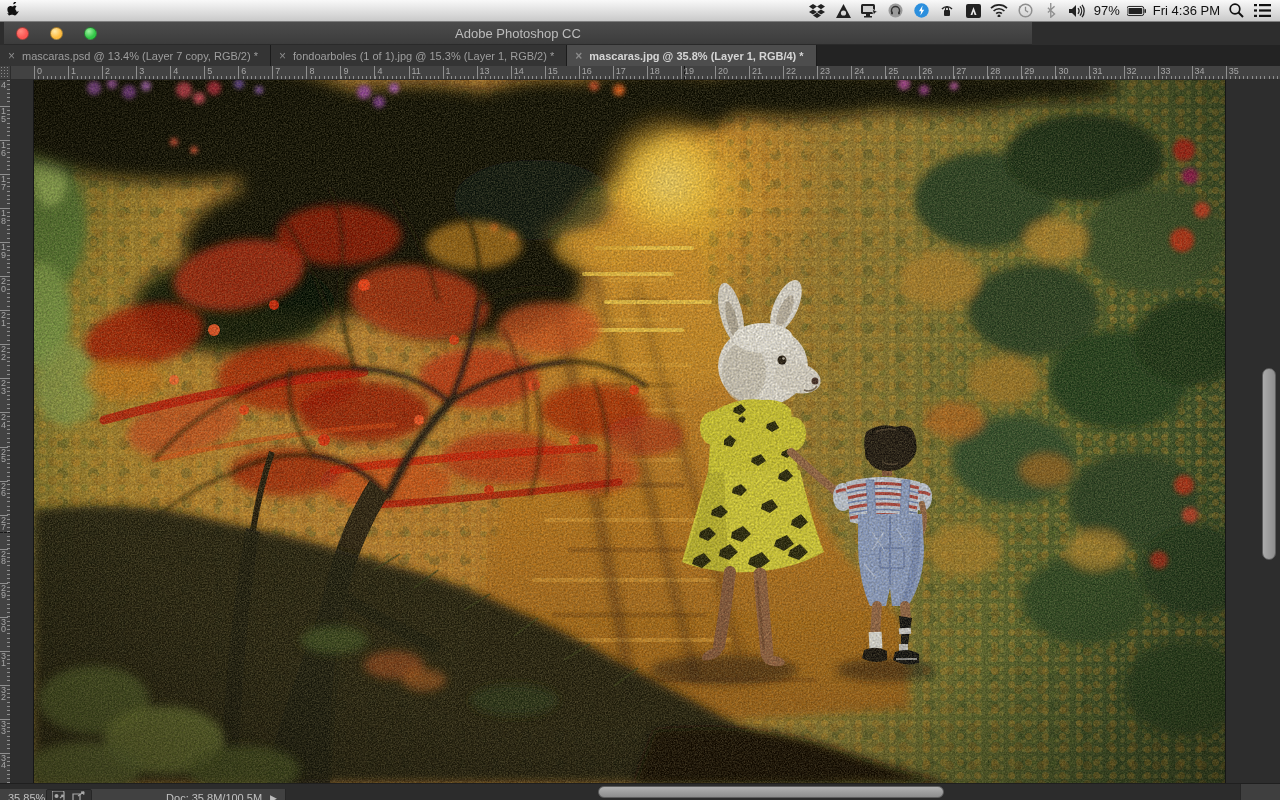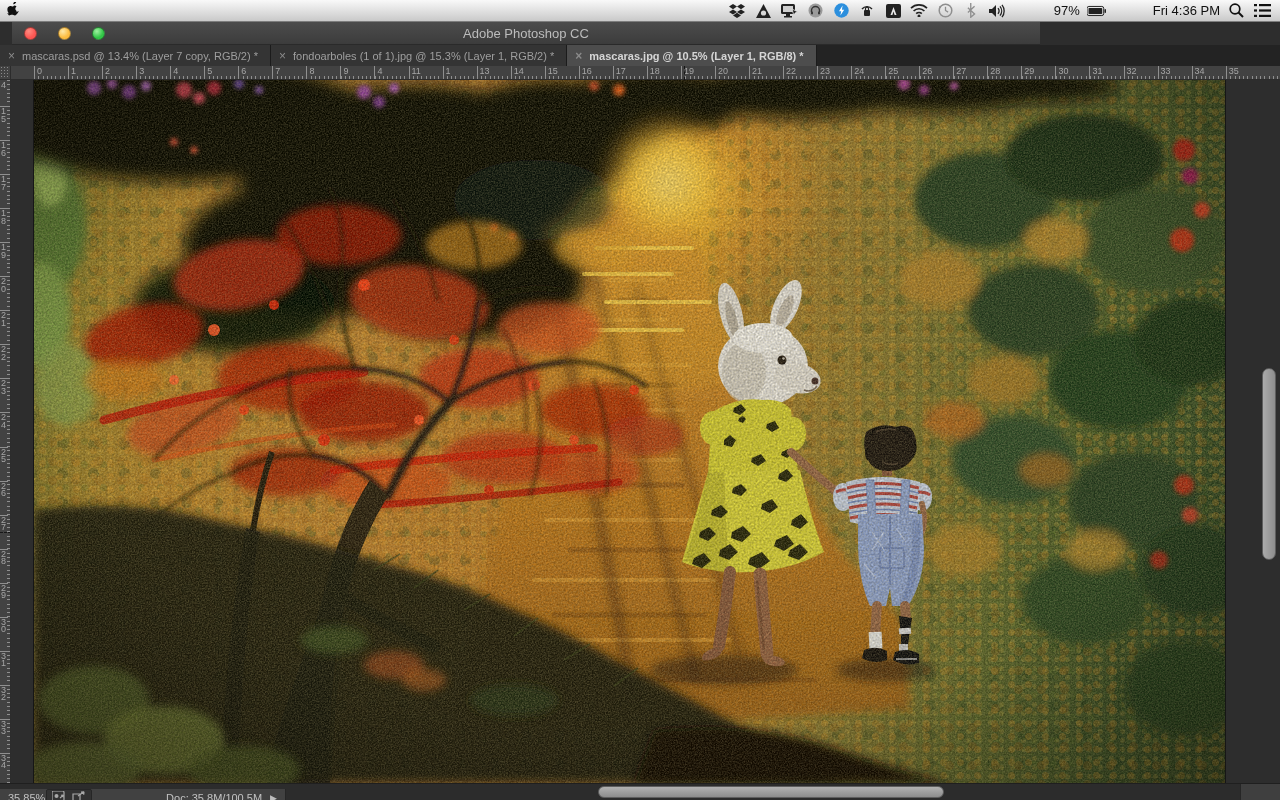--- a/index.html
+++ b/index.html
@@ -10,25 +10,25 @@
   .menubar { position:absolute; left:0; top:0; width:1280px; height:22px;
     background:linear-gradient(#f9f9f9,#d8d8d8 70%,#c9c9c9);
     border-bottom:1px solid #7d7d7d; display:flex; align-items:center;
     font-size:13px; color:#111; z-index:50; }
   .apple { width:26px; text-align:center; }
   .menus { display:flex; align-items:center; }
   .menus .mi { padding:0 10px; }
   .menus .mi:first-of-type { font-weight:bold; padding-right:12px; }
   .mb-right { margin-left:auto; display:flex; align-items:center; gap:7px; padding-right:8px; }
   .mb-right svg { display:block; }
-  .mb-txt { font-size:13px; color:#111;margin-left:40px; }
+  .mb-txt { font-size:13px; color:#111; }
   .sicon { width:19px; height:16px; display:flex; align-items:center; justify-content:center; }
 
   
-  .titlebar { position:absolute; left:12px; top:22px; width:1028px; height:23px;
+  .titlebar { position:absolute; left:4px; top:22px; width:1028px; height:23px;
     background:linear-gradient(#4c4c4c,#3c3c3c); border-bottom:1px solid #2a2a2a;
     display:flex; align-items:center; z-index:40; }
   .tl { position:absolute; top:5px; width:13px; height:13px; border-radius:50%;
         border:1px solid rgba(0,0,0,.35); }
   .tl.red   { left:12px;  background:radial-gradient(circle at 35% 30%, #ff8a80,#fc5753 60%); }
   .tl.yel   { left:46px;  background:radial-gradient(circle at 35% 30%, #ffe9a8,#fdbc40 60%); }
   .tl.grn   { left:80px;  background:radial-gradient(circle at 35% 30%, #9ef2a0,#33c748 60%); }
   .title { width:100%; text-align:center; color:#bcbcbc; font-size:13px; }
 
   .tabbar { position:absolute; left:0; top:45px; width:1280px; height:21px;
@@ -225,21 +225,21 @@
   <div class="tab">
     <span class="x">×</span>
     <span>mascaras.psd @ 13.4% (Layer 7 copy, RGB/2) *</span>
   </div>
   <div class="tab">
     <span class="x">×</span>
     <span>fondoarboles (1 of 1).jpg @ 15.3% (Layer 1, RGB/2) *</span>
   </div>
   <div class="tab active">
     <span class="x">×</span>
-    <span>mascaras.jpg @ 10.5% (Layer 1, RGB/8) *</span>
+    <span>mascaras.jpg @ 35.8% (Layer 1, RGB/4) *</span>
   </div>
 </div>
 
 <div class="corner"></div>
 <div class="hruler">
   <div class="hruler-nums">
 
   <span class="hrn">0</span>
       <span class="hrn">1</span>
       <span class="hrn">2</span>

